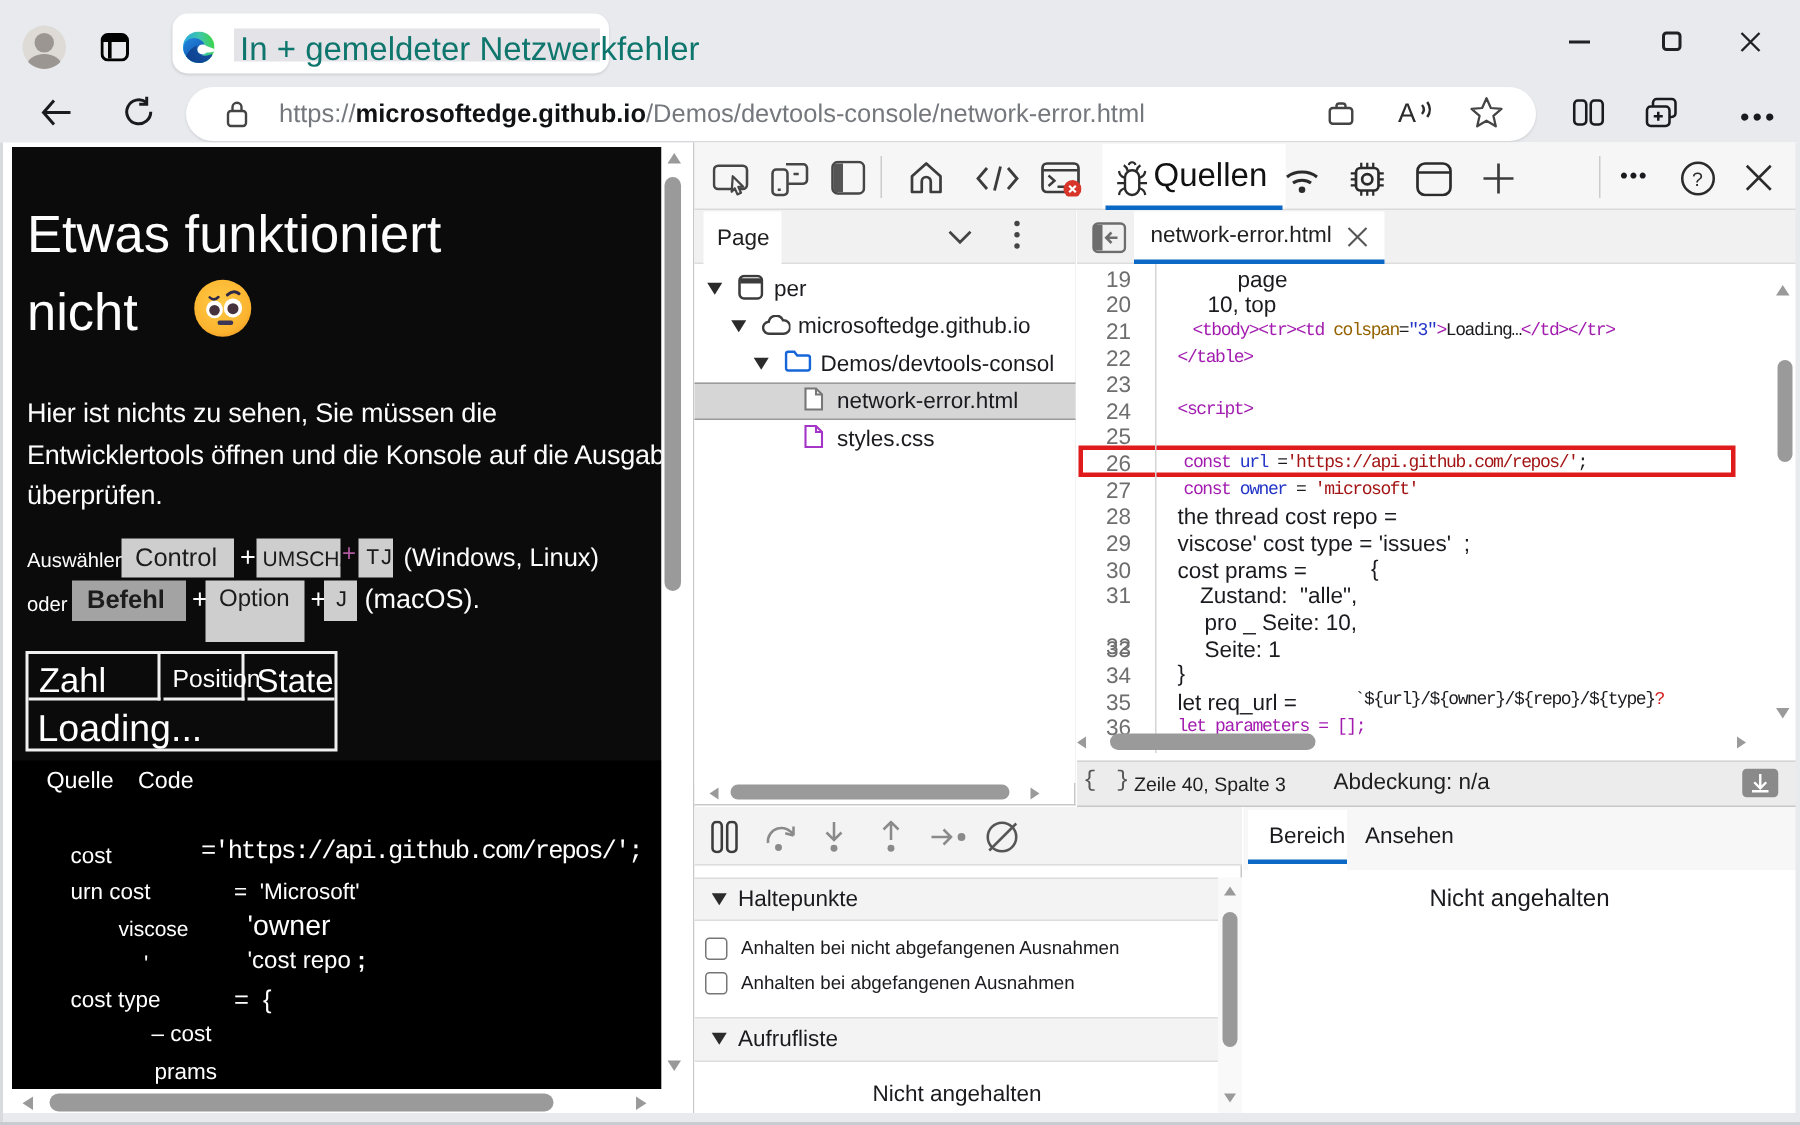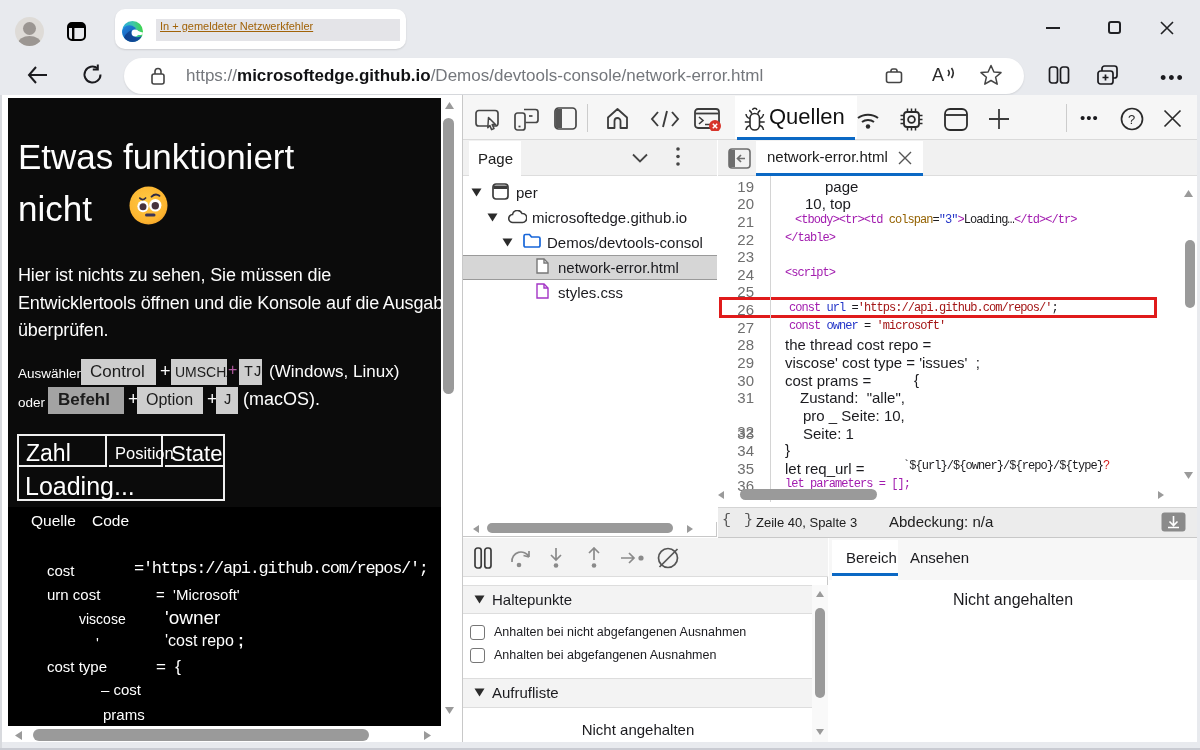--- a/index.html
+++ b/index.html
@@ -41,21 +41,21 @@
         <stop offset="1" stop-color="#15509e"></stop>
     </linearGradient>
   </defs>
   <circle cx="21" cy="21" r="21" fill="url(#gTop)"></circle>
   <ellipse cx="15" cy="22.5" rx="14.5" ry="14" fill="url(#gBall)"></ellipse>
   <path d="M4 33 A21 21 0 0 0 21 42 C28 42 34.5 38.5 38.5 32.5 C39.5 30.8 38.8 30 37 30.8 C32 33.2 25.5 32.8 21.5 29.5 C18 26.5 17.3 22 19.3 18.2 C13 20.5 6.5 26.5 4 33 Z" fill="url(#gTail)"></path>
   <circle cx="26" cy="24" r="6.8" fill="#fff"></circle>
   <path d="M27 17.8 C31.5 19.2 36 21.3 41.8 23.2 L41.2 26.8 C36 28.6 30.5 28.4 28 26.6 Z" fill="#fff"></path>
 </svg>
 <div class="abs" style="left:156px;top:19px;width:244px;height:22px;background:#e4e4e8;"></div>
-<div class="abs" style="left:160px;top:20px;font-size:11px;color:#a16207;text-decoration:underline;">In + gemeldeter Netzwerkfehler</div>
+<div class="abs" style="left:160px;top:20px;font-size:22px;color:#0f766e;">In + gemeldeter Netzwerkfehler</div>
 
 <div class="abs" style="left:1046px;top:27px;width:14px;height:2px;background:#202124;"></div>
 <div class="abs" style="left:1108px;top:21px;width:13px;height:13px;border:2px solid #202124;border-radius:3px;"></div>
 <svg class="abs" style="left:1160px;top:21px;" width="14" height="14" viewBox="0 0 14 14">
     <path d="M1 1 L13 13 M13 1 L1 13" stroke="#202124" stroke-width="1.6"></path>
   </svg>
 
 <svg class="abs" style="left:26px;top:65px;" width="22" height="20" viewBox="0 0 22 20">
     <path d="M10 2 L3 10 L10 18 M3 10 L21 10" stroke="#1b1b1f" stroke-width="2" fill="none"></path>
   </svg>
@@ -118,21 +118,21 @@
   <div class="abs" style="left:73px;top:261px;width:75px;height:26px;background:#cecece;color:#1c1c1c;font-size:17px;padding:3px 0 0 9px;">Control</div>
   <div class="abs" style="left:152px;top:263px;font-size:18px;color:#fdfdfd;">+</div>
   <div class="abs" style="left:163px;top:261px;width:56px;height:26px;background:#cecece;color:#1c1c1c;font-size:14px;padding:5px 0 0 4px;overflow:hidden;white-space:nowrap;">UMSCHA</div>
   <div class="abs" style="left:220px;top:263px;font-size:16px;color:#b05aa0;">+</div>
   <div class="abs" style="left:231px;top:261px;width:23px;height:26px;background:#cecece;color:#1c1c1c;font-size:15px;font-family:'Liberation Mono',monospace;padding:5px 0 0 5px;">TJ</div>
   <div class="abs" style="left:261px;top:264px;font-size:17px;color:#fdfdfd;">(Windows, Linux)</div>
 
   <div class="abs" style="left:10px;top:297px;font-size:13.5px;color:#fdfdfd;">oder</div>
   <div class="abs" style="left:40px;top:289px;width:76px;height:27px;background:#a3a3a3;color:#1c1c1c;font-size:17px;padding:3px 0 0 10px;font-weight:bold;">Befehl</div>
   <div class="abs" style="left:120px;top:291px;font-size:18px;color:#fdfdfd;">+</div>
-  <div class="abs" style="left:129px;top:289px;width:66px;height:27px;background:#cecece;color:#1c1c1c;font-size:16px;padding:4px 0 0 9px;">Option</div>
+  <div class="abs" style="left:129px;top:289px;width:66px;height:41px;background:#cecece;color:#1c1c1c;font-size:16px;padding:4px 0 0 9px;">Option</div>
   <div class="abs" style="left:199px;top:291px;font-size:18px;color:#fdfdfd;">+</div>
   <div class="abs" style="left:208px;top:289px;width:22px;height:27px;background:#cecece;color:#1c1c1c;font-size:15px;font-family:'Liberation Mono',monospace;padding:5px 0 0 7px;">J</div>
   <div class="abs" style="left:235px;top:291px;font-size:18px;color:#fdfdfd;">(macOS).</div>
 
   <div class="abs" style="left:0px;top:409px;width:433px;height:219px;background:#000;">
     <div class="abs" style="left:23px;top:5px;font-size:15.5px;">Quelle</div>
     <div class="abs" style="left:84px;top:5px;font-size:15.5px;">Code</div>
     <div class="abs" style="left:39px;top:55px;font-size:15px;">cost</div>
     <div class="abs" style="left:126px;top:52px;font-size:17px;font-family:'Liberation Mono',monospace;letter-spacing:-1.3px;">='https://api.github.com/repos/';</div>
     <div class="abs" style="left:39px;top:79px;font-size:15px;">urn cost</div>

